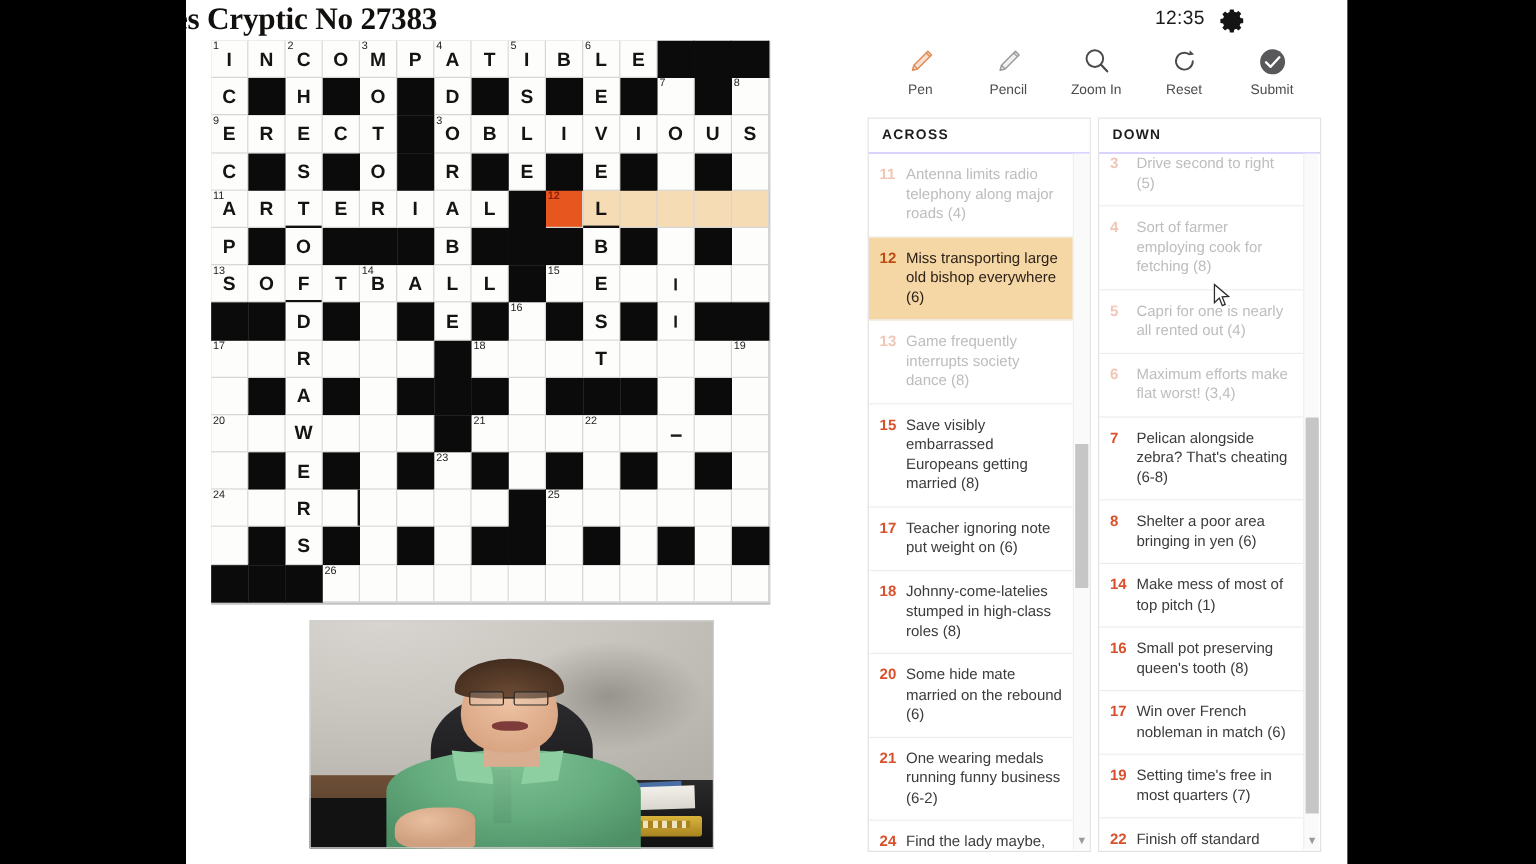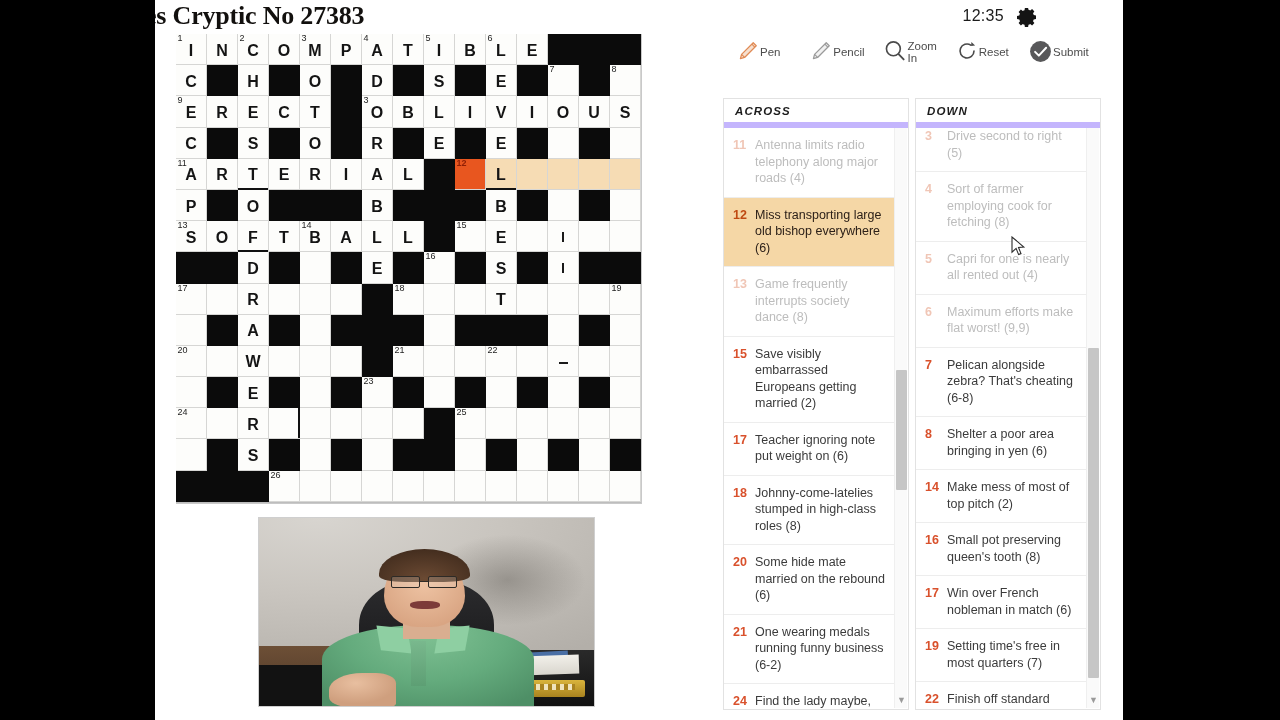--- a/index.html
+++ b/index.html
@@ -94,21 +94,21 @@
   }
 
   
   .toolbar {
     position: absolute; left: 568px; top: 34px;
     width: 381px; height: 54px;
     display: flex; align-items: flex-start; justify-content: space-between;
     padding: 0 12px;
   }
   .tool {
-    width: 64px; display: flex; flex-direction: row;
+    width: 64px; display: flex; flex-direction: column;
     align-items: center; cursor: pointer;
   }
   .tool .ic { height: 34px; display:flex; align-items:center; justify-content:center; }
   .tool .lb {
     font-size: 11.5px; color: #4c4c4c; margin-top: 1px;
     font-family: "Liberation Sans", sans-serif;
   }
 
   
   .clues {
@@ -118,27 +118,26 @@
   }
   .cluecol {
     width: 186px; height: 612px;
     background: #fff;
     border: 1px solid #e2e2e2;
     position: relative;
     display: flex; flex-direction: column;
   }
   .cluehead {
     height: 29px; flex: none;
-    border-bottom: 6px solid #c4b5fd;
+    border-bottom: 1px solid #c4b5fd;
     display: flex; align-items: center;
     padding-left: 11px;
     font-size: 11.5px; font-weight: bold; color: #1c1c1c;
     letter-spacing: 1.1px;
     background: #fff;
-    font-style: italic;
   }
   .cluelist {
     position: relative; flex: 1;
     overflow: hidden;
     padding-right: 14px;
   }
   .clue {
     display: flex;
     padding: 9px 8px 10px 9px;
     border-bottom: 1px solid #ededed;
@@ -785,21 +784,21 @@
             <div class="clue active">
               <span class="n">12</span>
               <span class="t">Miss transporting large old bishop everywhere (6)</span>
             </div>
             <div class="clue done">
               <span class="n">13</span>
               <span class="t">Game frequently interrupts society dance (8)</span>
             </div>
             <div class="clue">
               <span class="n">15</span>
-              <span class="t">Save visibly embarrassed Europeans getting married (2)</span>
+              <span class="t">Save visibly embarrassed Europeans getting married (8)</span>
             </div>
             <div class="clue">
               <span class="n">17</span>
               <span class="t">Teacher ignoring note put weight on (6)</span>
             </div>
             <div class="clue">
               <span class="n">18</span>
               <span class="t">Johnny-come-latelies stumped in high-class roles (8)</span>
             </div>
             <div class="clue">
@@ -831,33 +830,33 @@
             <div class="clue done">
               <span class="n">4</span>
               <span class="t">Sort of farmer employing cook for fetching (8)</span>
             </div>
             <div class="clue done">
               <span class="n">5</span>
               <span class="t">Capri for one is nearly all rented out (4)</span>
             </div>
             <div class="clue done">
               <span class="n">6</span>
-              <span class="t">Maximum efforts make flat worst! (9,9)</span>
+              <span class="t">Maximum efforts make flat worst! (3,4)</span>
             </div>
             <div class="clue">
               <span class="n">7</span>
               <span class="t">Pelican alongside zebra? That's cheating (6-8)</span>
             </div>
             <div class="clue">
               <span class="n">8</span>
               <span class="t">Shelter a poor area bringing in yen (6)</span>
             </div>
             <div class="clue">
               <span class="n">14</span>
-              <span class="t">Make mess of most of top pitch (2)</span>
+              <span class="t">Make mess of most of top pitch (1)</span>
             </div>
             <div class="clue">
               <span class="n">16</span>
               <span class="t">Small pot preserving queen's tooth (8)</span>
             </div>
             <div class="clue">
               <span class="n">17</span>
               <span class="t">Win over French nobleman in match (6)</span>
             </div>
             <div class="clue">

